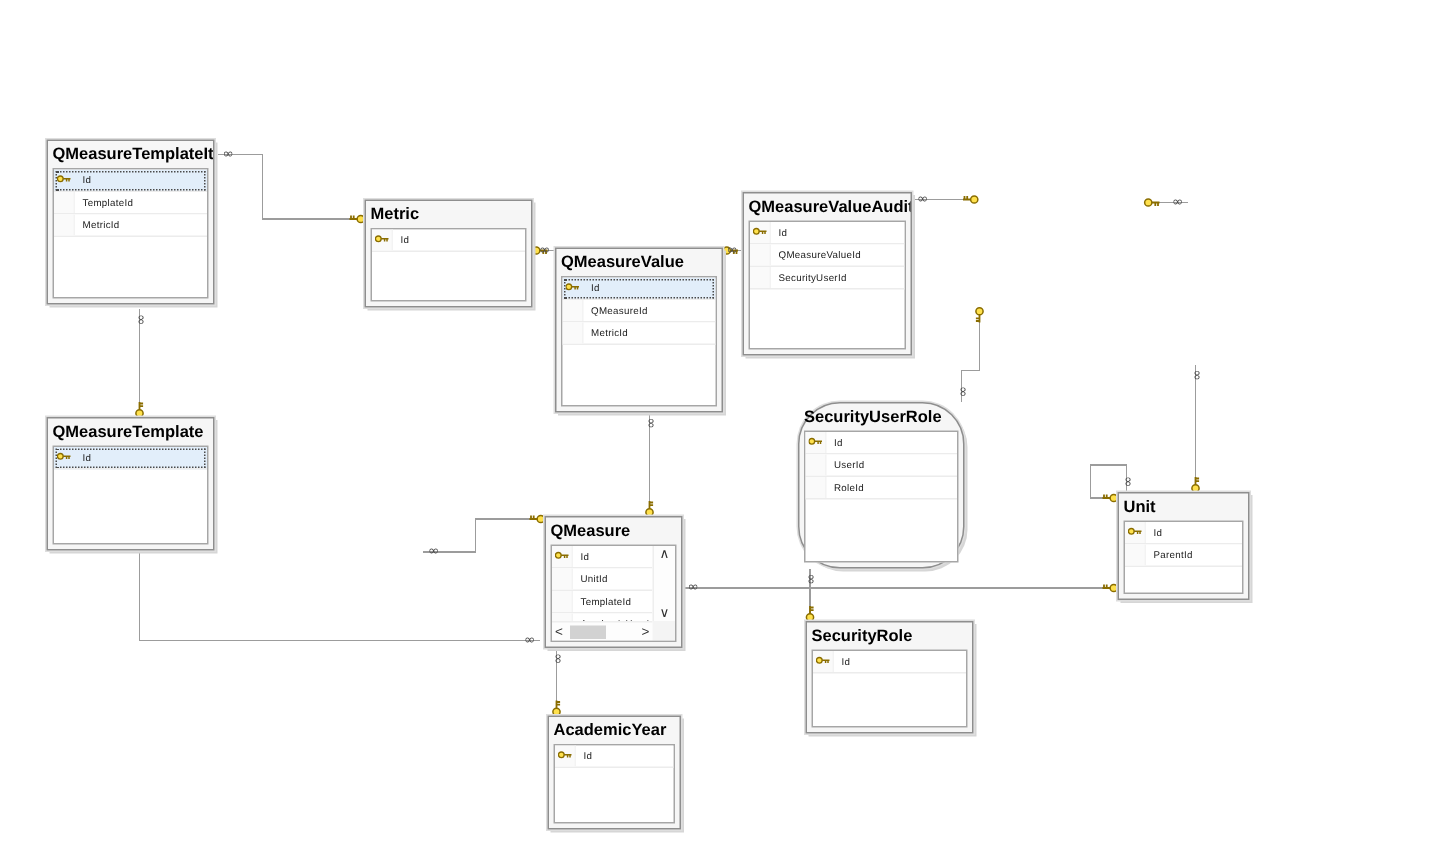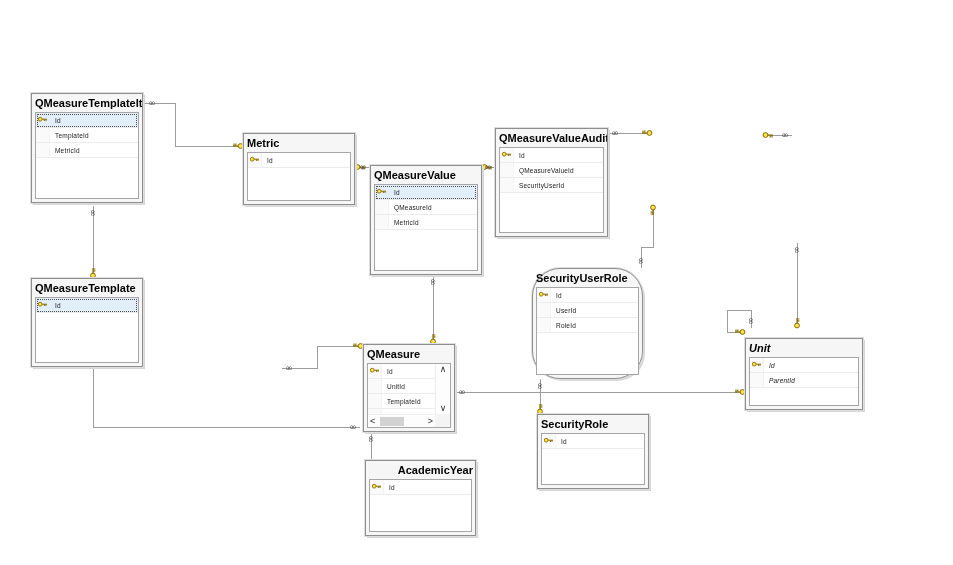--- a/index.html
+++ b/index.html
@@ -286,21 +286,21 @@
           <span>∨</span>
         </div>
         <div class="hscroll">
           <span>&lt;</span>
           <div class="hthumb"></div>
           <span class="sr">&gt;</span>
         </div>
         <div class="corner"></div>
       </div>
     </div>
-    <div class="tbl" style="left: 745px; top: 338px; width: 118px; height: 72px; font-style: italic;">
+    <div class="tbl" style="left: 745px; top: 328px; width: 88px; height: 72px;">
       <div class="hdr">Unit</div>
       <div class="grid">
         <div class="rows">
           <div class="row">
             <div class="kc">
               <svg width="10" height="8">
                 <circle cx="2.2" cy="3.2" r="1.9" fill="#ffe14d" stroke="#8a6d00" stroke-width="0.9"></circle>
                 <path d="M4.1 3.2 H9 M6.4 3.2 V5 M8 3.2 V5" stroke="#8a6d00" stroke-width="1" fill="none"></path>
               </svg>
             </div>
@@ -322,21 +322,21 @@
               <svg width="10" height="8">
                 <circle cx="2.2" cy="3.2" r="1.9" fill="#ffe14d" stroke="#8a6d00" stroke-width="0.9"></circle>
                 <path d="M4.1 3.2 H9 M6.4 3.2 V5 M8 3.2 V5" stroke="#8a6d00" stroke-width="1" fill="none"></path>
               </svg>
             </div>
             <div class="fn">Id</div>
           </div>
         </div>
       </div>
     </div>
-    <div class="tbl" style="left: 365px; top: 460px; width: 111px; height: 76px; text-align: right;">
+    <div class="tbl" style="left: 365px; top: 477px; width: 89px; height: 76px;">
       <div class="hdr">AcademicYear</div>
       <div class="grid">
         <div class="rows">
           <div class="row">
             <div class="kc">
               <svg width="10" height="8">
                 <circle cx="2.2" cy="3.2" r="1.9" fill="#ffe14d" stroke="#8a6d00" stroke-width="0.9"></circle>
                 <path d="M4.1 3.2 H9 M6.4 3.2 V5 M8 3.2 V5" stroke="#8a6d00" stroke-width="1" fill="none"></path>
               </svg>
             </div>

